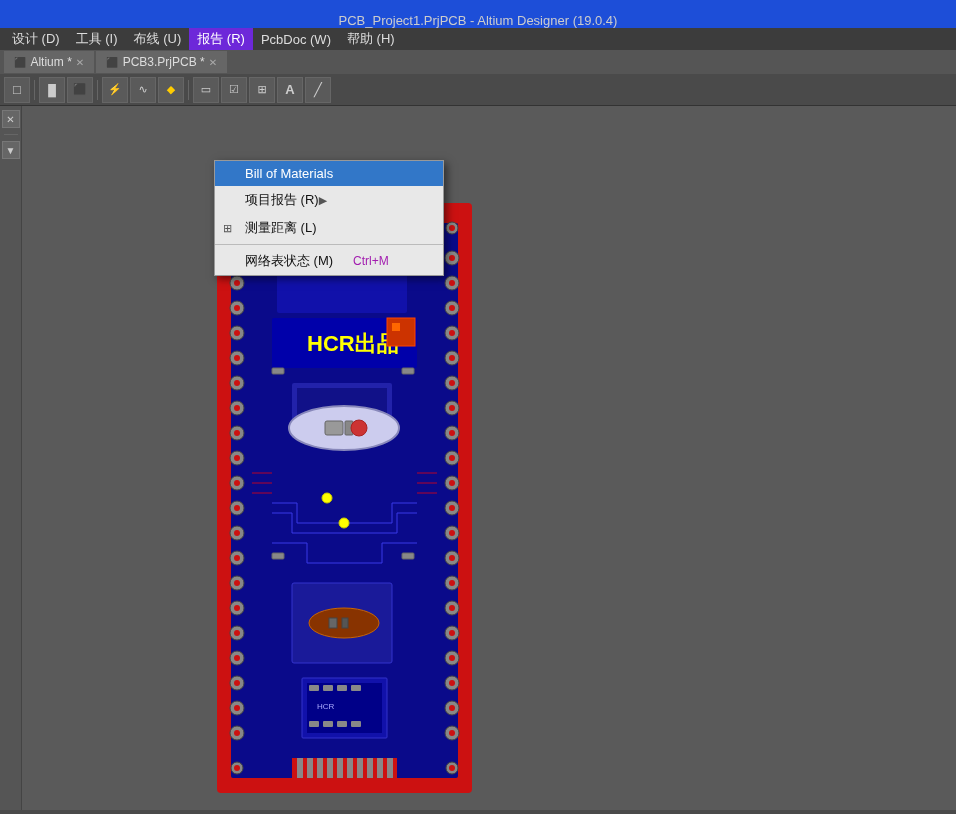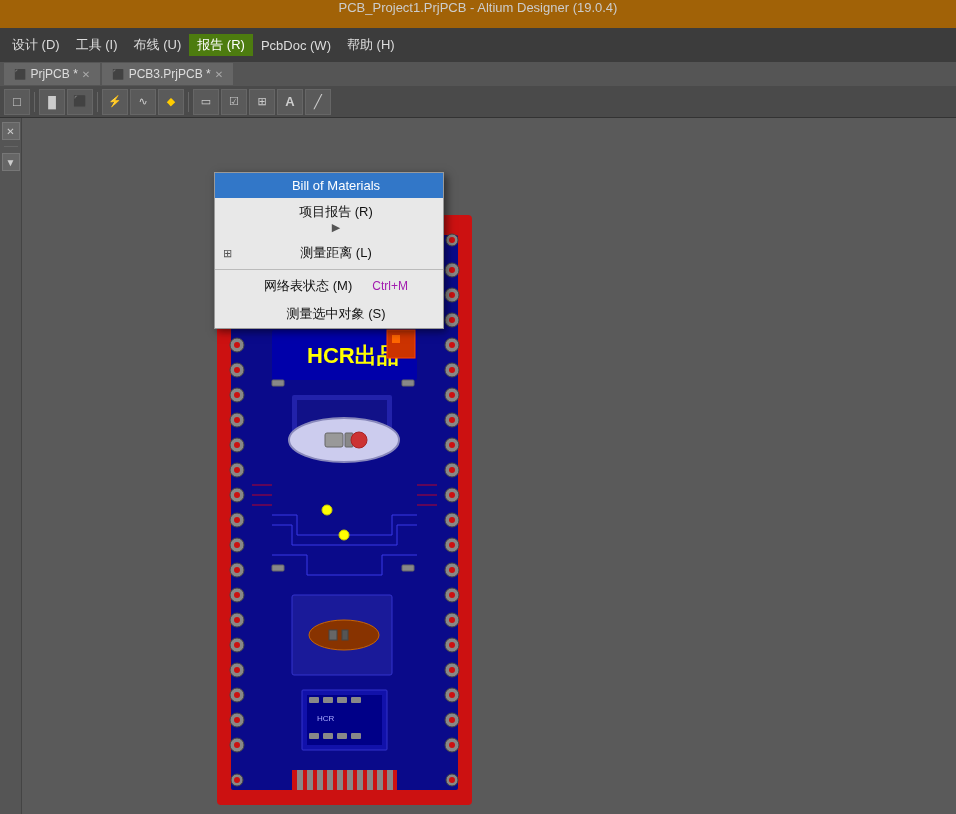--- a/index.html
+++ b/index.html
@@ -10,46 +10,46 @@
       font-family: 'SimSun', 'Microsoft YaHei', Arial, sans-serif;
       font-size: 13px;
       overflow: hidden;
       position: relative;
     }
 
     
     #titlebar {
       width: 100%;
       height: 28px;
-      background: #a16207;
-      display: flex;
-      align-items: flex-start;
+      background: #1d4ed8;
+      display: flex;
+      align-items: flex-end;
       justify-content: center;
       color: #ccc;
       font-size: 13px;
     }
 
     
     #menubar {
       width: 100%;
-      height: 34px;
+      height: 22px;
       background: #3c3c3c;
       display: flex;
       align-items: center;
       padding: 0 4px;
       color: #ddd;
       font-size: 13px;
     }
     .menu-item {
       padding: 2px 8px;
       cursor: pointer;
       white-space: nowrap;
     }
     .menu-item.active {
-      background: #4d7c0f;
+      background: #6d28d9;
       color: #fff;
     }
 
     
     #tabbar {
       width: 100%;
       height: 24px;
       background: #555;
       display: flex;
       align-items: center;
@@ -163,21 +163,21 @@
       box-shadow: 3px 3px 8px rgba(0,0,0,0.5);
       z-index: 100;
     }
     .dropdown-item {
       padding: 5px 16px 5px 30px;
       cursor: pointer;
       color: #111;
       font-size: 13px;
       display: flex;
       align-items: center;
-      justify-content: center;
+      justify-content: flex-start;
       white-space: nowrap;
     }
     .dropdown-item.highlighted {
       background: #3277c8;
       color: #fff;
     }
     .dropdown-item .shortcut {
       color: #a21caf;
       font-size: 12px;
       margin-left: 20px;
@@ -210,21 +210,21 @@
   <div class="menu-item">工具 (I)</div>
   <div class="menu-item">布线 (U)</div>
   <div class="menu-item active">报告 (R)</div>
   <div class="menu-item">PcbDoc (W)</div>
   <div class="menu-item">帮助 (H)</div>
 </div>
 
 <div id="tabbar">
   <div class="tab">
     <span style="color:#4af;font-size:10px;">⬛</span>
-    <span>PrjPCB *</span>
+    <span>Altium *</span>
     <span class="close-btn">✕</span>
   </div>
   <div class="tab">
     <span style="color:#4af;font-size:10px;">⬛</span>
     <span>PCB3.PrjPCB *</span>
     <span class="close-btn">✕</span>
   </div>
 </div>
 
 <div id="toolbar">
@@ -467,36 +467,33 @@
         <rect x="185" y="350" width="12" height="6" fill="#888" stroke="#666" stroke-width="1" rx="1"></rect>
       </svg>
     </div>
 
     <div id="dropdown-menu">
 
       <div class="dropdown-item highlighted">
         <span>Bill of Materials</span>
       </div>
 
-      <div class="dropdown-item" style="position:relative;flex-direction:column;">
+      <div class="dropdown-item" style="position:relative;">
         <span>项目报告 (R)</span>
         <span class="arrow">▶</span>
       </div>
 
       <div class="dropdown-item" style="position:relative;">
         <span style="position:absolute;left:8px;color:#555;font-size:11px;">⊞</span>
         <span>测量距离 (L)</span>
       </div>
       <div class="dropdown-sep"></div>
 
       <div class="dropdown-item">
         <span>网络表状态 (M)</span>
         <span class="shortcut">Ctrl+M</span>
       </div>
 
 
-      <div class="dropdown-item">
-        <span>测量选中对象 (S)</span>
-      </div>
     </div>
 
   </div>
 </div>
 
 </body></html>

